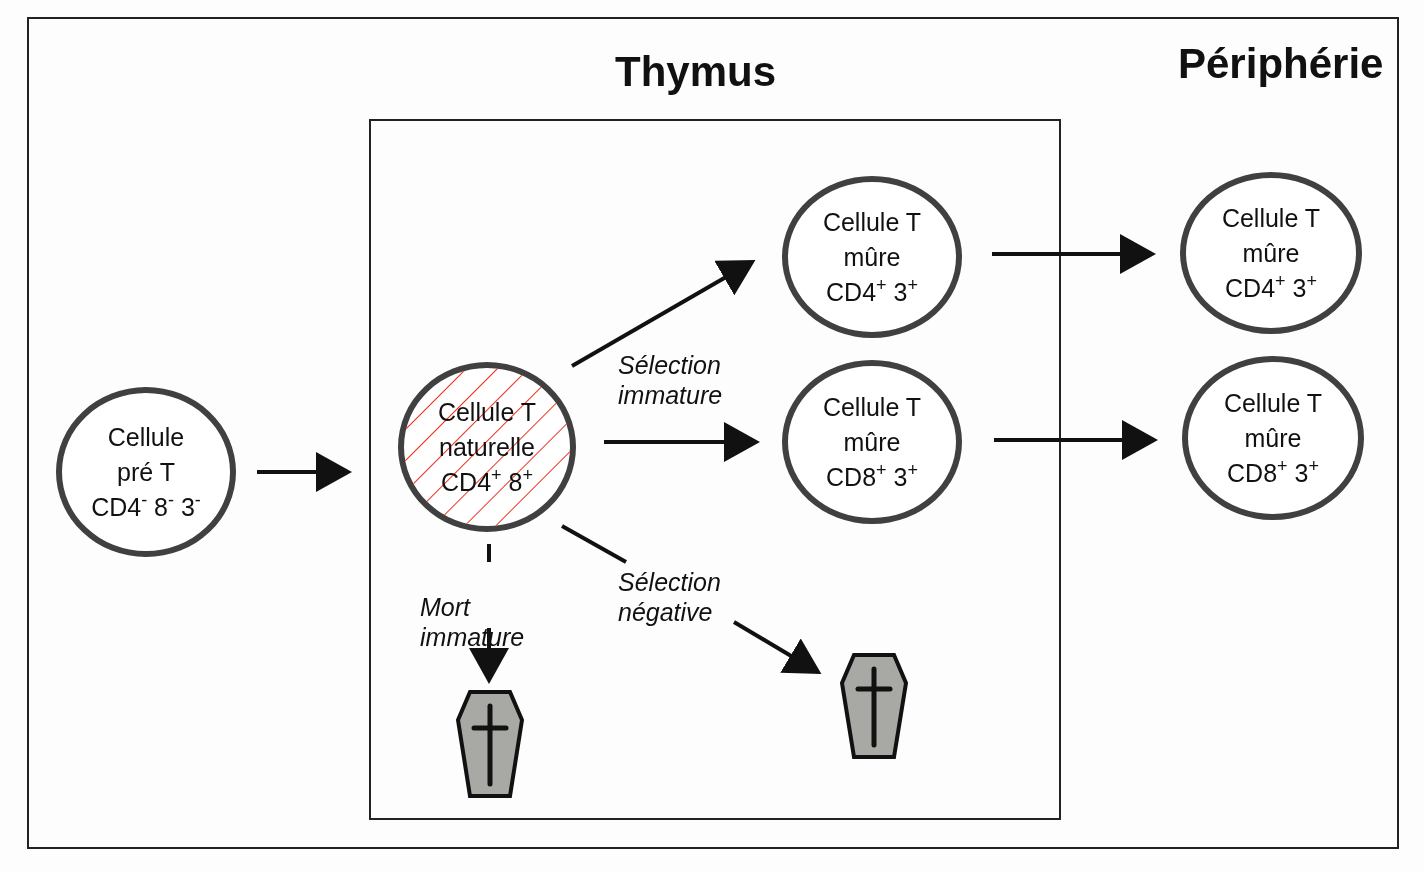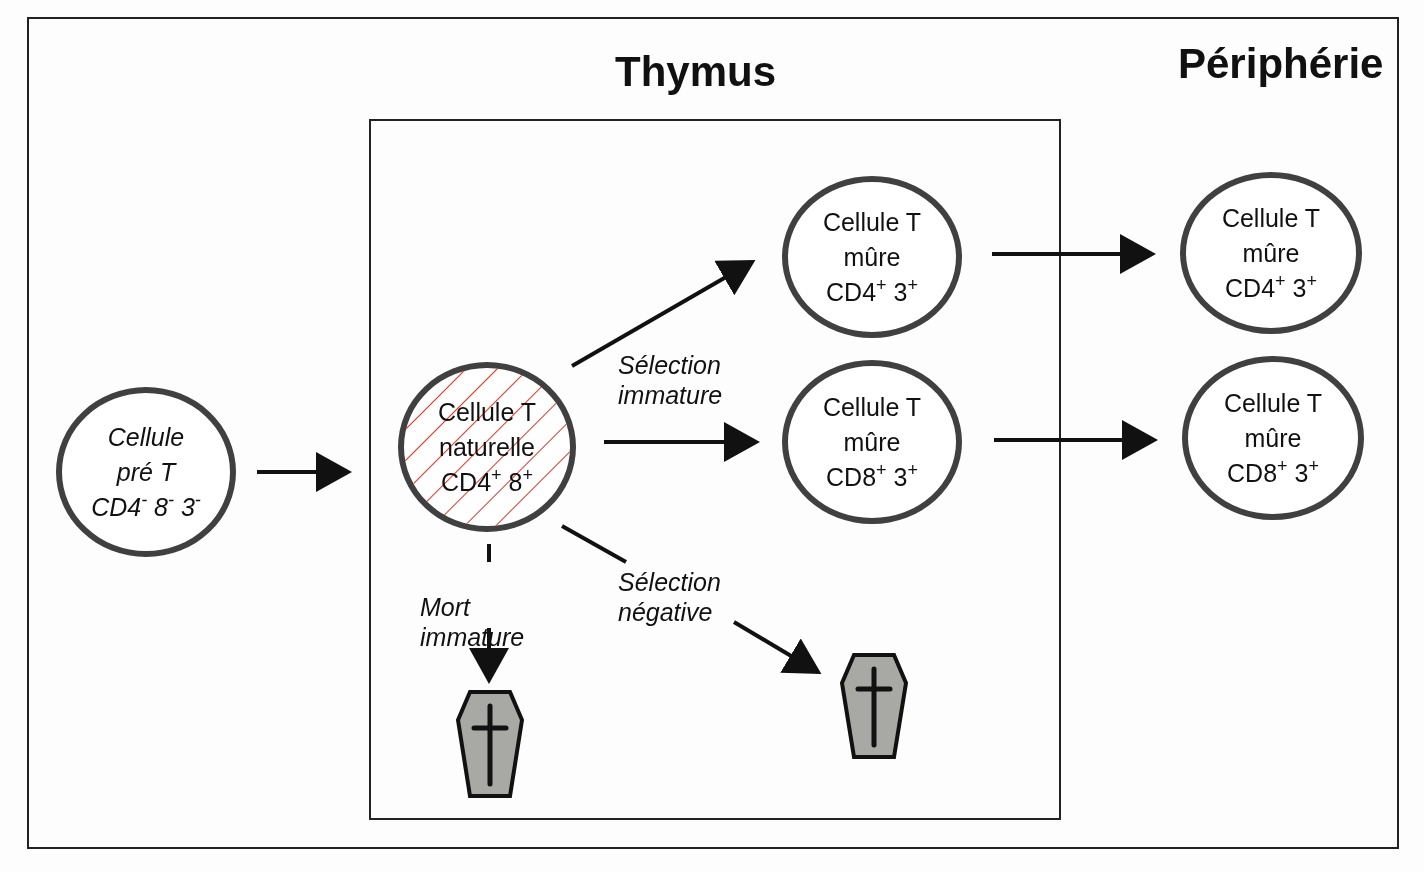--- a/index.html
+++ b/index.html
@@ -16,21 +16,21 @@
 </style>
 </head>
 <body>
 
 <div class="abs outer"></div>
 <div class="abs thymus-box"></div>
 
 <div class="abs heading" style="left:615px; top:48px;">Thymus</div>
 <div class="abs heading" style="left:1178px; top:40px;">Périphérie</div>
 
-<div class="abs cell" style="left:56px; top:387px; width:180px; height:170px;font-style:italic;">
+<div class="abs cell" style="left:56px; top:387px; width:180px; height:170px;">
   <div class="lbl">
     <div>Cellule</div>
     <div>pré T</div>
     <div><span>CD4</span><sup>-</sup><span> 8</span><sup>-</sup><span> 3</span><sup>-</sup></div>
   </div>
 </div>
 
 <div class="abs cell" style="left:398px; top:362px; width:178px; height:170px; overflow:hidden;">
   <svg width="178" height="170" style="position:absolute;left:0;top:0;z-index:1;">
     <defs>

